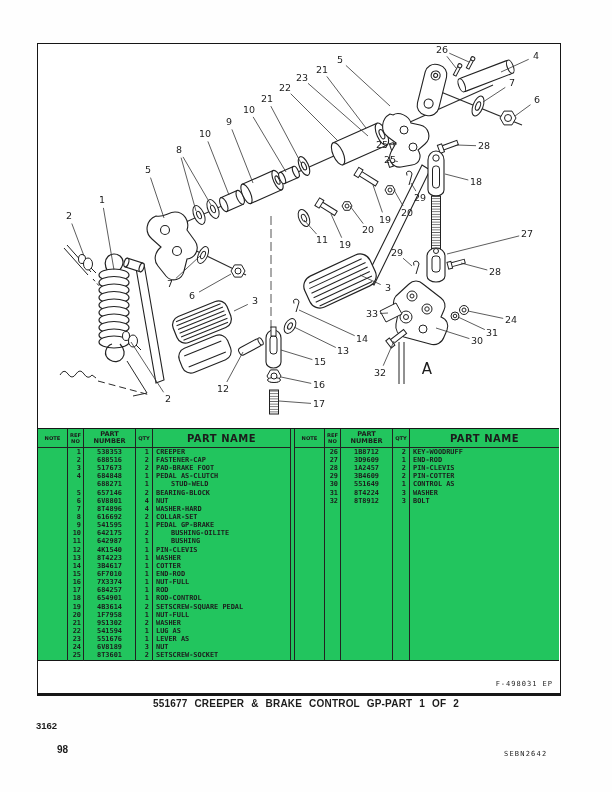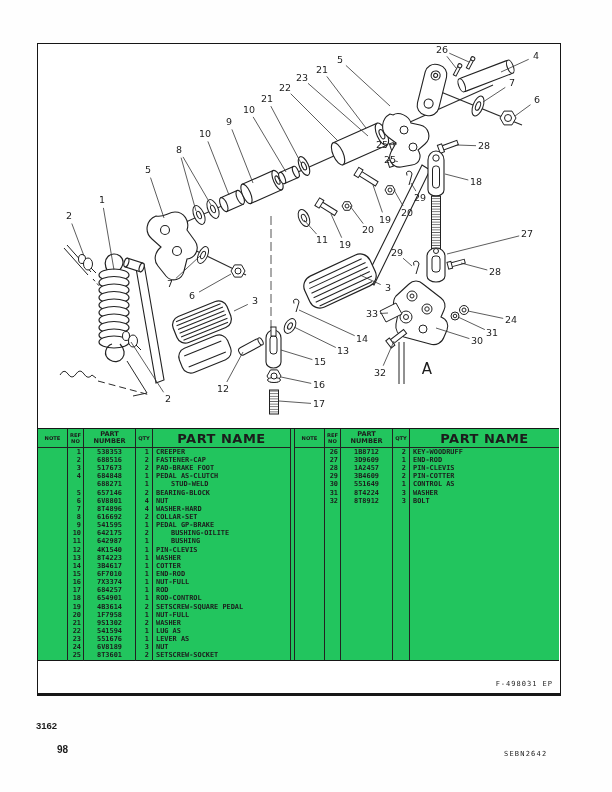--- a/index.html
+++ b/index.html
@@ -29,21 +29,21 @@
   .phead span, .prow span{box-sizing:border-box;display:flex;flex-direction:column;
          justify-content:center;overflow:hidden;white-space:nowrap;}
   .c-note{width:30px;border-right:1.1px solid #222;}
   .c-ref{width:16px;border-right:1.1px solid #222;}
   .c-pn{width:52px;border-right:1.1px solid #222;}
   .c-qty{width:17px;border-right:1.1px solid #222;}
   .c-name{flex:1;}
   .phead .c-note,.phead .c-qty{font-size:5.2px;align-items:center;}
   .phead .c-ref{font-size:5.2px;align-items:center;line-height:6px;}
   .phead .c-pn{font-size:6.6px;align-items:center;line-height:7.4px;}
-  .phead .c-name{font-size:13px;align-items:center;letter-spacing:0.5px;}
+  .phead .c-name{font-size:10px;align-items:center;letter-spacing:0.5px;}
   .pbody{display:flex;flex-direction:column;flex:1;}
   .prow{display:flex;height:8.15px;font:700 6.9px "DejaVu Sans Mono",monospace;line-height:8.3px;}
   .prow.filler{flex:1;height:auto;}
   .prow .c-ref{align-items:flex-end;padding-right:2px;}
   .prow .c-pn{align-items:center;}
   .prow .c-qty{align-items:flex-end;padding-right:3px;}
   .prow .c-name{align-items:flex-start;padding-left:3px;}
   .prow .c-name.indent{padding-left:18px;}
   
   .fig-ref{position:absolute;right:7px;bottom:5px;font:7px "DejaVu Sans Mono",monospace;letter-spacing:1px;}
@@ -716,15 +716,16 @@
               <span class="c-name"></span>
             </div>
           </div>
       </div>
     </div>
 
     <div class="fig-ref">F-498031 EP</div>
   </div>
 
   <div class="form-number">3162</div>
+  <div class="caption">551677 CREEPER &amp; BRAKE CONTROL GP-PART 1 OF 2</div>
   <div class="page-number">98</div>
   <div class="publication">SEBN2642</div>
 </div>
 
 </body></html>

